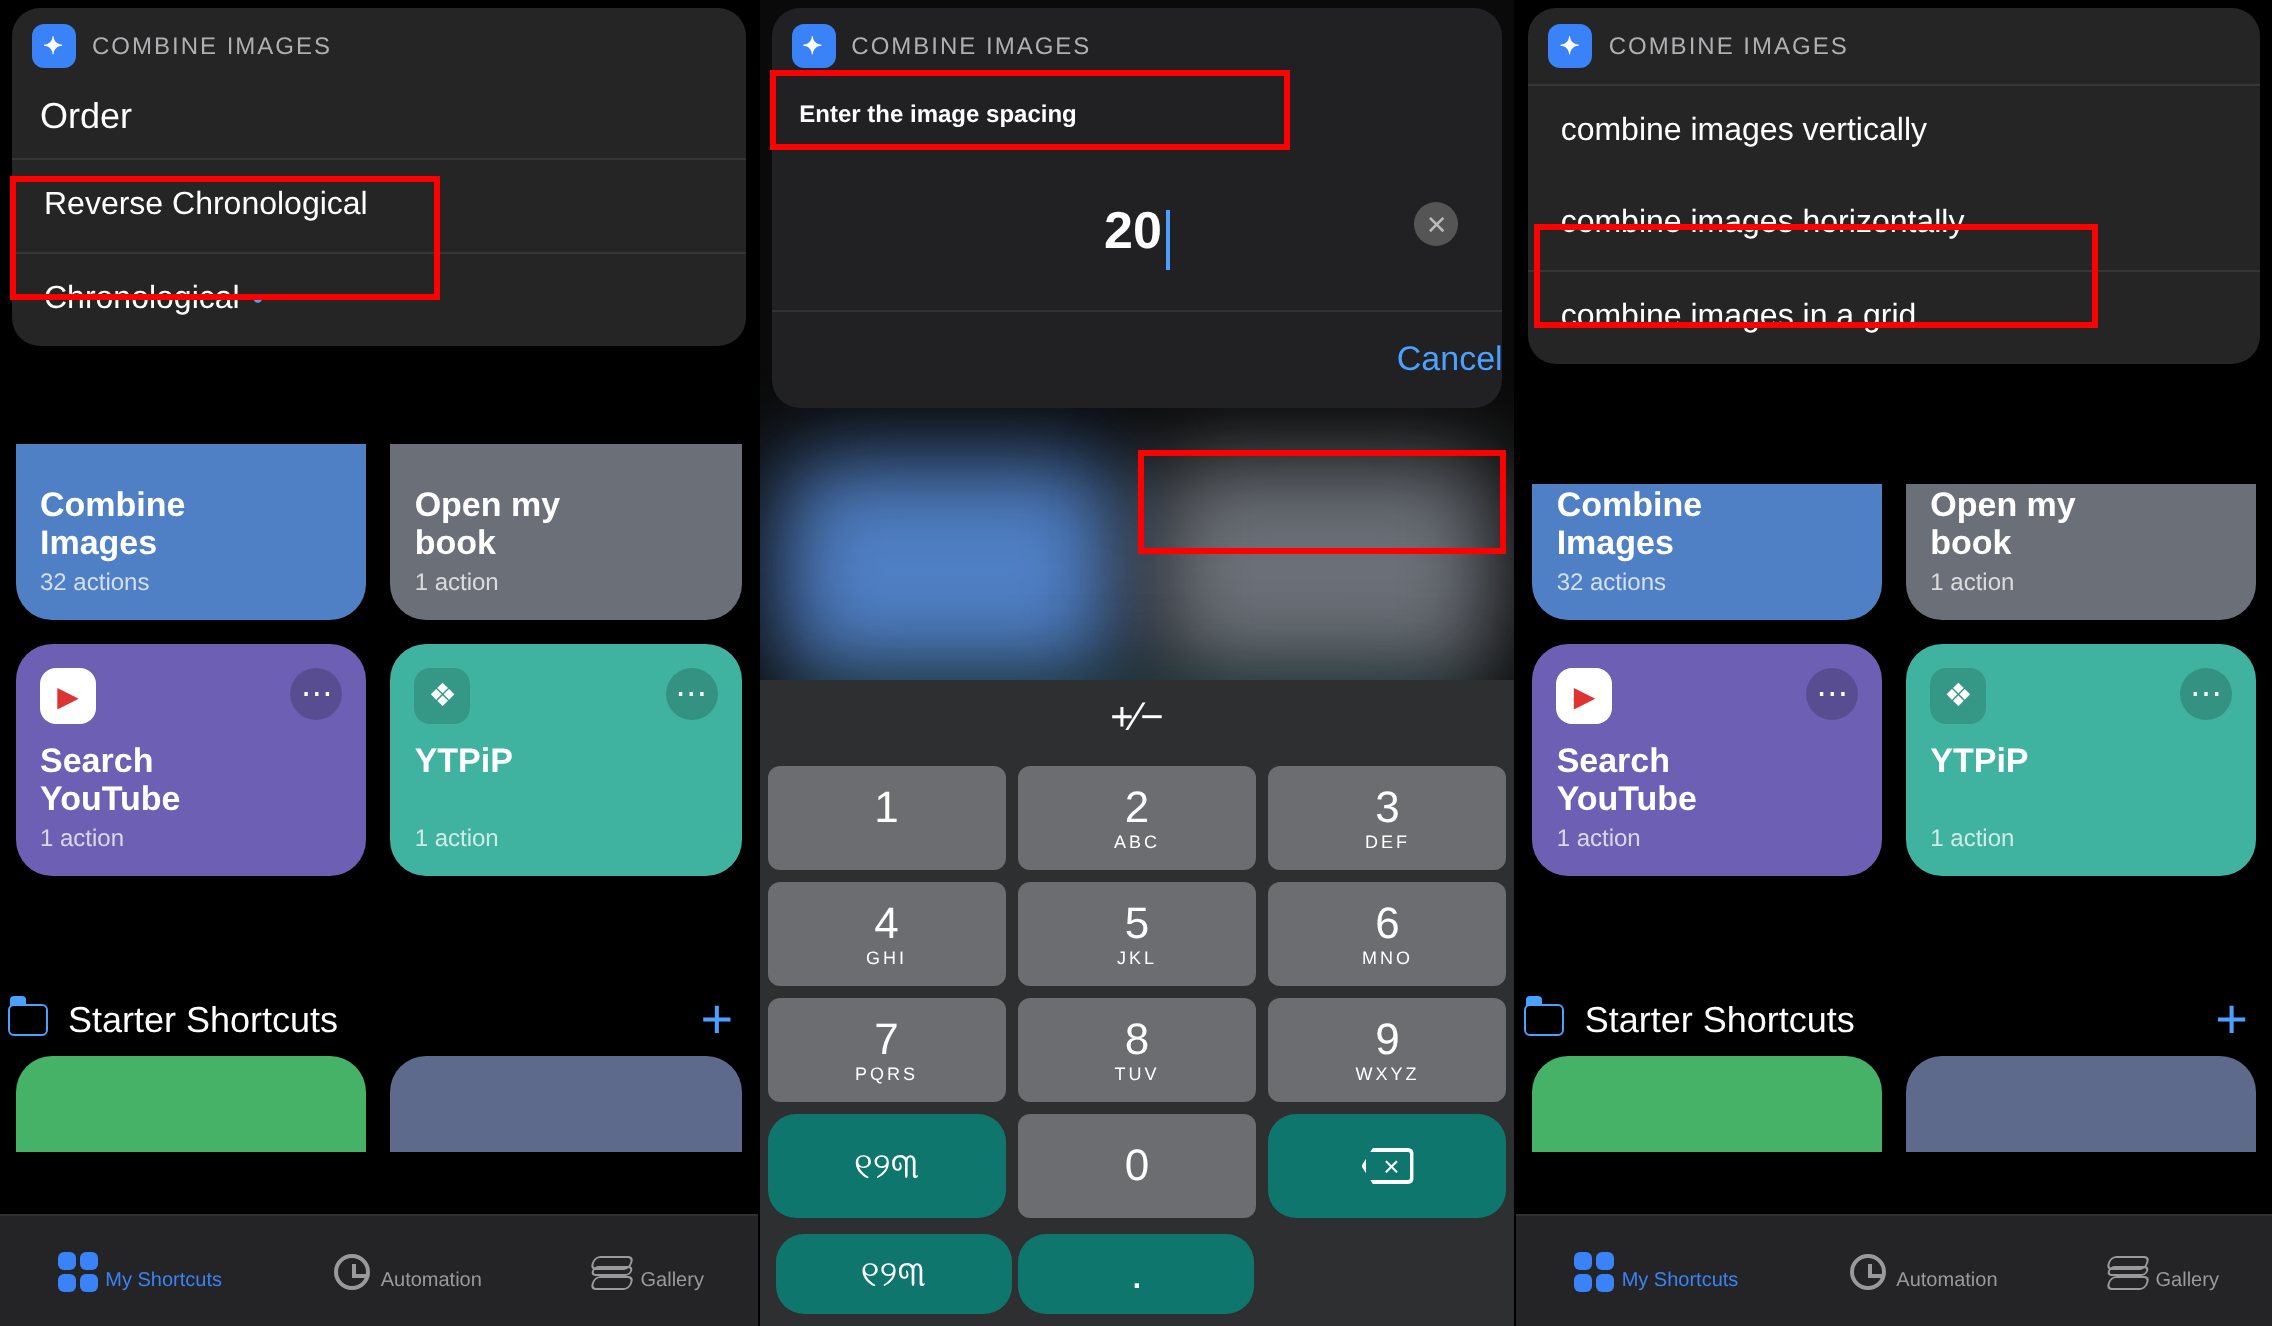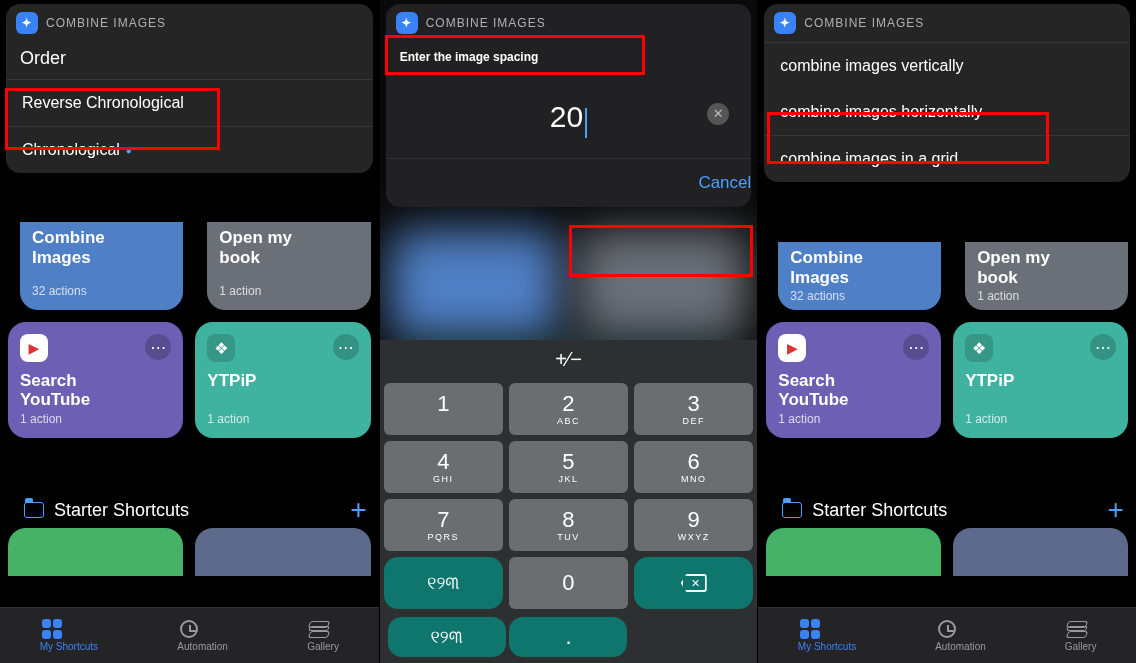--- a/index.html
+++ b/index.html
@@ -19,43 +19,43 @@
 
   
   .grid { position:absolute; top:230px; left:8px; right:8px; display:grid; grid-template-columns:1fr 1fr; gap:12px; }
   .card { border-radius:18px; padding:12px; height:116px; color:#fff; display:flex; flex-direction:column; justify-content:flex-end; position:relative; }
   .card .ic { position:absolute; top:12px; left:12px; width:28px; height:28px; border-radius:8px; background:rgba(0,0,0,0.15); display:flex; align-items:center; justify-content:center; }
   .card .more { position:absolute; top:12px; right:12px; width:26px; height:26px; border-radius:50%; background:rgba(0,0,0,0.18); display:flex; align-items:center; justify-content:center; font-size:16px; }
   .card h3 { font-size:17px; font-weight:600; line-height:1.15; }
   .card .sub { font-size:12px; opacity:.75; margin-top:2px; }
   .c-blue{background:#4f7fc4;} .c-gray{background:#6b7078;} .c-purple{background:#6d5fb3;} .c-teal{background:#3fb39f;} .c-green{background:#46b268;}
 
-  .folder-row { position:absolute; left:24px; right:12px; top:494px; display:flex; align-items:center; justify-content:space-between; color:#fff; font-size:18px; }
+  .folder-row { position:absolute; left:4px; right:12px; top:494px; display:flex; align-items:center; justify-content:space-between; color:#fff; font-size:18px; }
   .folder-row .fld { display:flex; align-items:center; gap:10px; color:#fff; }
   .folder-ic { width:20px; height:16px; border:1.4px solid #4aa1ff; border-radius:3px; position:relative; }
   .folder-ic::before{ content:""; position:absolute; top:-5px; left:0; width:8px; height:5px; background:#4aa1ff; border-radius:2px 2px 0 0; }
   .plus { font-size:28px; color:#4aa1ff; font-weight:300; }
 
   .tabbar { position:absolute; left:0; right:0; bottom:0; height:56px; background:rgba(40,40,42,0.9); border-top:1px solid rgba(255,255,255,0.06); display:flex; justify-content:space-around; align-items:center; }
-  .tab { display:flex; flex-direction:column; align-items:flex-start; gap:2px; font-size:10px; color:#9a9a9e; }
+  .tab { display:flex; flex-direction:row; align-items:flex-end; gap:2px; font-size:10px; color:#9a9a9e; }
   .tab.active { color:#3a82f7; }
   .tab .ti { width:24px; height:20px; display:flex; align-items:center; justify-content:center; }
   .ti-grid{ width:20px; height:20px; display:grid; grid-template-columns:1fr 1fr; gap:2px;}
   .ti-grid span{ background:currentColor; border-radius:3px; }
   .ti-clock{ width:18px; height:18px; border:2px solid currentColor; border-radius:50%; position:relative;}
   .ti-clock::after{content:"";position:absolute;width:5px;height:5px;border-left:2px solid currentColor;border-bottom:2px solid currentColor;left:7px;top:3px;}
   .ti-stack{ width:20px; height:16px; position:relative; }
   .ti-stack::before,.ti-stack::after,.ti-stack span{content:"";position:absolute;left:0;right:0;height:5px;border:1.5px solid currentColor;border-radius:3px;transform:skewX(-20deg);}
   .ti-stack::before{top:0;} .ti-stack span{top:5px;} .ti-stack::after{top:10px;}
 
   
   .c-popup { position:absolute; left:6px; right:6px; top:4px; background:rgba(34,34,36,0.97); border-radius:14px; color:#fff; z-index:20; padding-bottom:0; }
   .spacing-title { padding:8px 14px 6px; font-size:12px; font-weight:600; }
   .input-area { text-align:center; padding:30px 0 20px; position:relative; }
-  .input-val { font-size:30px; font-weight:400; display:inline-block; }
+  .input-val { font-size:26px; font-weight:700; display:inline-block; }
   .cursor { display:inline-block; width:2px; height:30px; background:#4aa1ff; vertical-align:middle; margin-left:2px; }
   .clear { position:absolute; right:22px; top:50%; transform:translateY(-50%); width:22px; height:22px; border-radius:50%; background:#555; color:#bbb; display:flex; align-items:center; justify-content:center; font-size:13px; }
   .btn-row { display:flex; border-top:1px solid rgba(255,255,255,0.08); }
   .btn-row .b { flex:1; text-align:right; padding:14px 0; font-size:17px; color:#4aa1ff; }
   .btn-row .b + .b { border-left:1px solid rgba(255,255,255,0.08); font-weight:600; color:#fff; }
 
   .blur-bg { position:absolute; inset:0; background:#0a0a0a; }
   .blob { position:absolute; filter:blur(22px); border-radius:20px; }
 
   .keypad { position:absolute; left:0; right:0; bottom:0; background:#2e2f31; }
@@ -65,21 +65,21 @@
   .key .n { font-size:22px; font-weight:400; line-height:1; }
   .key .l { font-size:9px; letter-spacing:1.5px; margin-top:1px; }
   .key.fn { background:#0f766e; font-size:18px;border-radius:14px; }
   .bksp { width:26px; height:18px; border:2px solid #fff; border-radius:3px 3px 3px 3px; position:relative; clip-path:polygon(22% 0,100% 0,100% 100%,22% 100%,0 50%); display:flex; align-items:center; justify-content:center; }
   .bksp::after{content:"×"; font-size:14px; margin-left:4px;}
 
   
   .peek-row { position:absolute; left:8px; right:8px; top:528px; display:grid; grid-template-columns:1fr 1fr; gap:12px; }
   .peek { height:48px; border-radius:18px 18px 0 0; }
 
-  .card.clip-top { height:88px; border-radius:0 0 18px 18px; justify-content:space-between; padding-top:6px;margin-left:12px;}
+  .card.clip-top { height:88px; border-radius:0 0 18px 18px; justify-content:flex-end; padding-top:6px;}
 </style>
 </head>
 <body>
 
 <div class="panel">
 
   <div class="grid" style="top:222px;">
     <div class="card c-blue clip-top">
       <h3><span>Combine</span><br><span>Images</span></h3>
       <div class="sub">32 actions</div>

